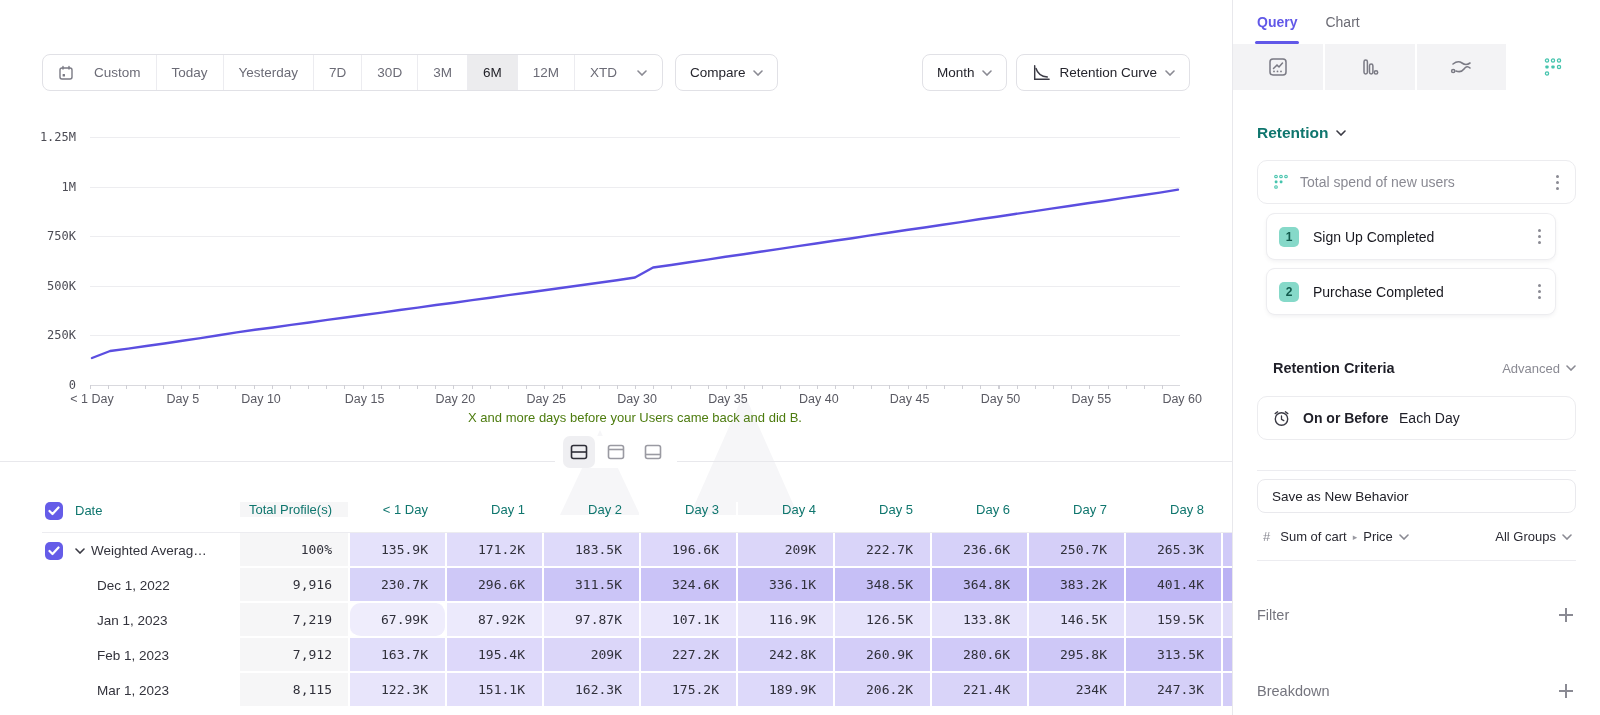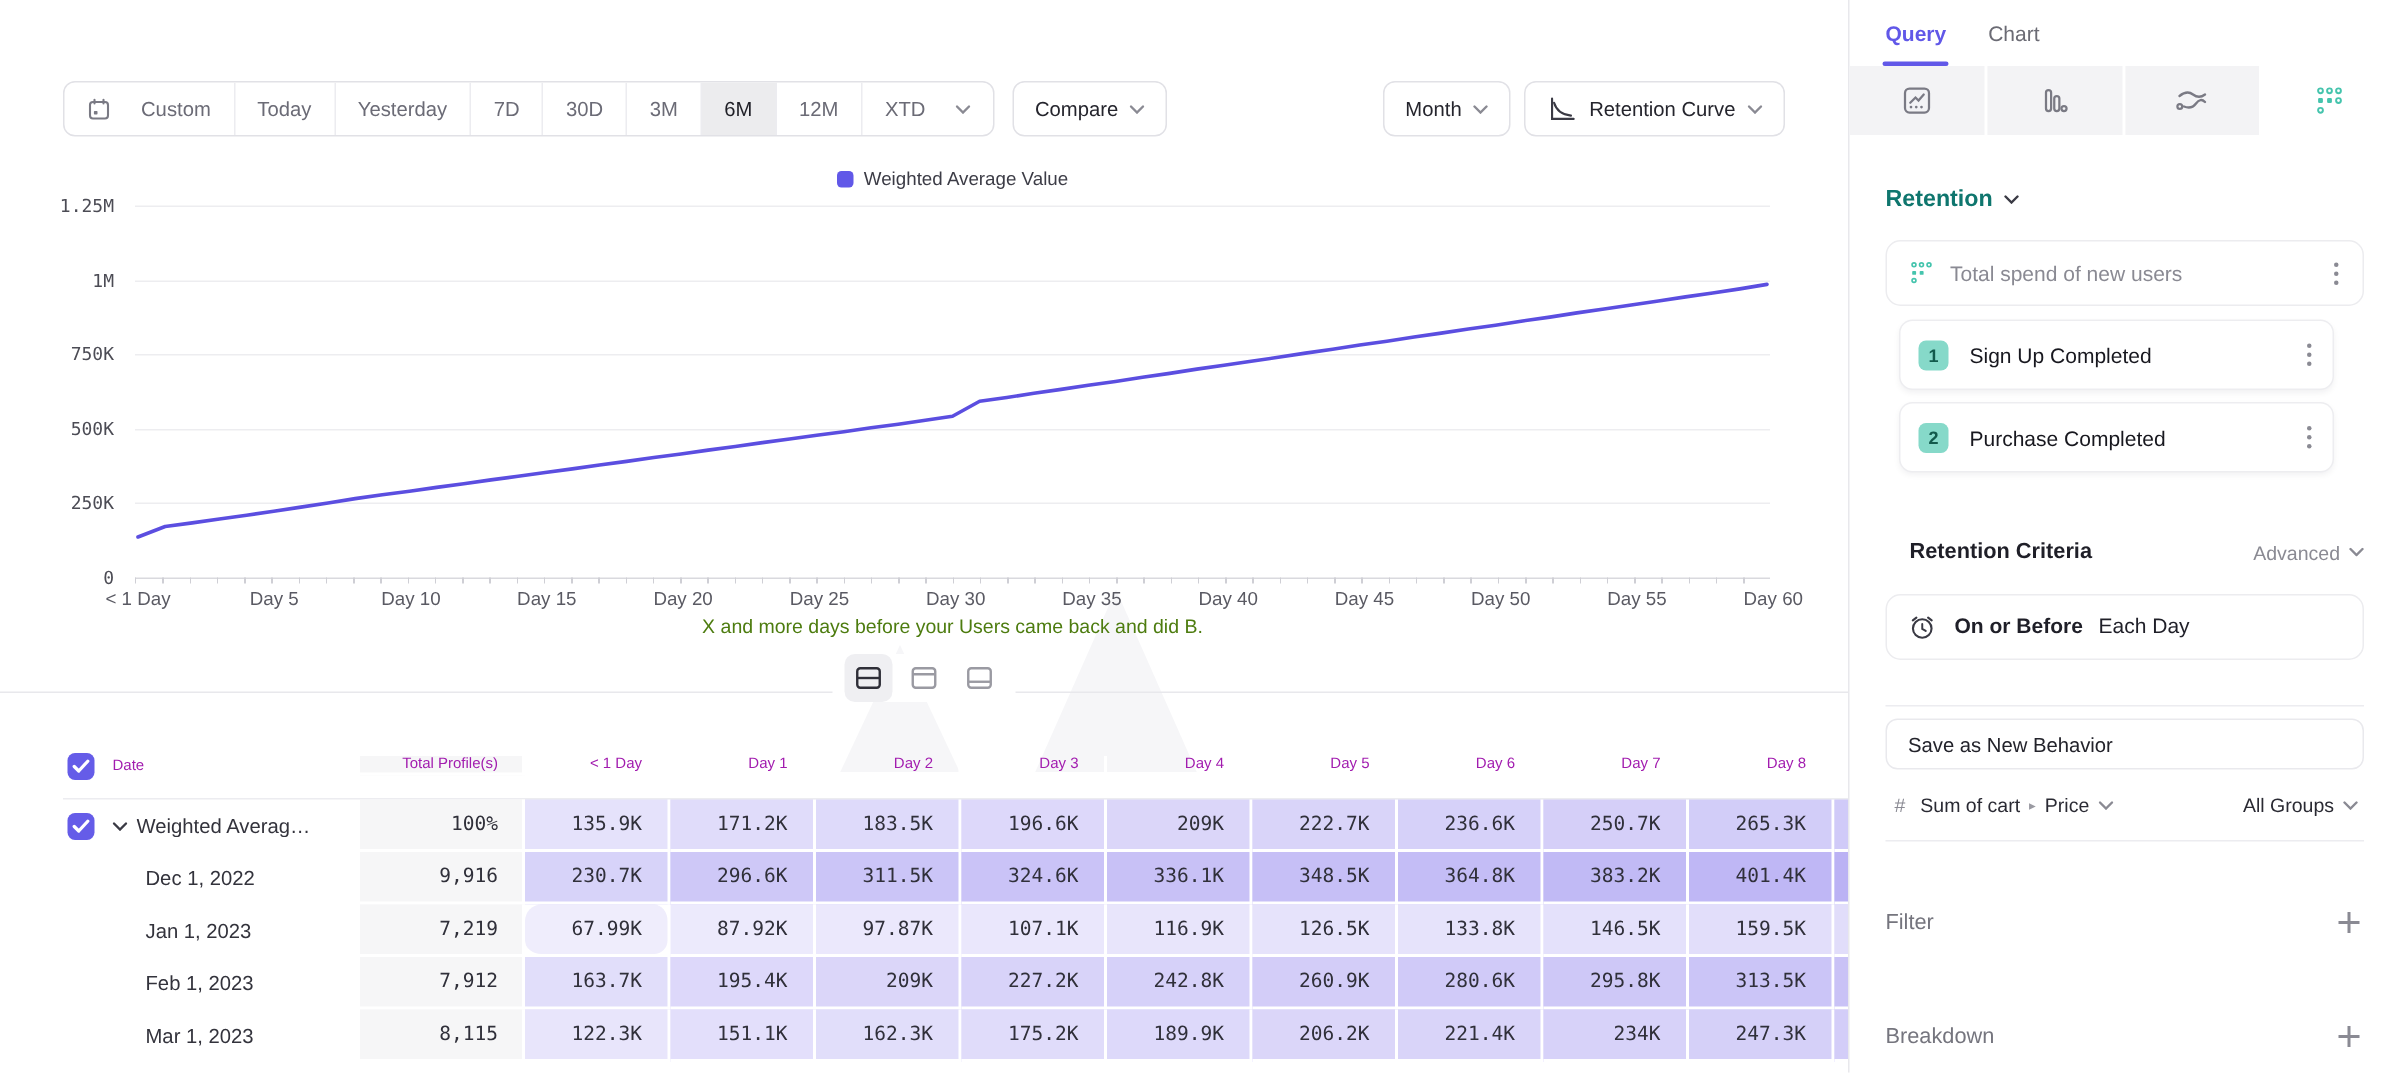--- a/index.html
+++ b/index.html
@@ -57,21 +57,21 @@
   
   .table { position:absolute; top:489px; left:42px; width:1190px; }
   .t-row { display:flex; height:35px; }
   .t-head { height:44px; border-bottom:1px solid #ececf0; align-items:center; display:flex; }
   .c-date { width:198px; display:flex; align-items:center; flex:0 0 auto; }
   .c-total { width:110px; flex:0 0 auto; display:flex; align-items:center; justify-content:flex-end;
              padding-right:16px; }
   .c-day { width:97px; flex:0 0 auto; display:flex; align-items:center; justify-content:flex-end;
            padding-right:17px; }
   .c-part { width:12px; flex:0 0 auto; }
-  .t-head .hlabel { font-size:10px; color:#a21caf; }
+  .t-head .hlabel { font-size:13px; color:#0f766e; }
   .t-row .c-total { background:#f6f6f7; border-bottom:2px solid #fff; border-right:2px solid #fff; }
   .t-row .c-day, .t-row .c-part { border-bottom:2px solid #fff; border-right:2px solid #fff; }
   .cell-num { font-size:13px; color:#30303a; }
   .date-label { font-size:13.5px; color:#33333c; }
   .checkbox { width:18px; height:18px; border-radius:5px; display:flex; align-items:center;
               justify-content:center; margin:0 0 0 3px; cursor:pointer; flex:0 0 auto; }
   .checkbox svg path { stroke:#fff; stroke-width:2.2; fill:none; stroke-linecap:round; stroke-linejoin:round; }
   .row-chev { margin:0 6px 0 12px; cursor:pointer; display:flex; }
   .row-chev path { stroke:#3a3a44; stroke-width:1.6; fill:none; stroke-linecap:round; }
   .wa-label { font-size:13.5px; color:#33333c; white-space:nowrap; overflow:hidden;
@@ -193,24 +193,20 @@
           <path d="M5.5 5 Q8 13.5 18 14.5" stroke="#3a3a44" stroke-width="1.6" fill="none" stroke-linecap="round"></path>
         </svg>
         <span>Retention Curve</span>
         <svg class="chev" viewBox="0 0 10 6">
             <path d="M1 1 L5 5 L9 1"></path>
           </svg>
       </div>
     </div>
   </div>
 
-  <div class="legend-row">
-    <span class="legend-swatch" id="legend-swatch" style="background: rgb(97, 88, 232);"></span>
-    <span class="legend-label">Weighted Average Value</span>
-  </div>
 
   <div class="plot" id="plot">
     <div class="watermark" style="left:560px; top:300px; width:80px; height:85px; clip-path:polygon(50% 0,100% 100%,0 100%);"></div>
     <div class="watermark" style="left:690px; top:263px; width:108px; height:122px; clip-path:polygon(50% 0,100% 100%,0 100%);"></div>
     <div id="grid-layer">
         <div class="gridline" style="top: 7px;"></div>
         <div class="ylabel mono" style="top: 7px;">1.25M</div>
         <div class="gridline" style="top: 56.6px;"></div>
         <div class="ylabel mono" style="top: 56.6px;">1M</div>
         <div class="gridline" style="top: 106.2px;"></div>
@@ -222,21 +218,21 @@
         <div class="gridline baseline" style="top: 255px;"></div>
         <div class="ylabel mono" style="top: 255px;">0</div>
       </div>
     <div class="minor-ticks"></div>
     <svg class="chart-svg" id="line-svg" width="1090" height="260" viewBox="0 0 1090 260">
       <polyline id="series-line" fill="none" stroke-width="2.4" stroke-linejoin="round" stroke-linecap="round" points="2.0,228.0 20.1,221.0 38.2,218.6 56.3,216.0 74.4,213.5 92.5,210.8 110.6,208.1 128.7,205.3 146.8,202.4 164.9,199.8 183.0,197.5 201.1,194.9 219.2,192.5 237.3,189.9 255.4,187.5 273.5,185.0 291.6,182.6 309.7,180.0 327.8,177.6 345.9,175.0 364.0,172.7 382.1,170.1 400.2,167.7 418.3,165.1 436.4,162.7 454.5,160.2 472.6,157.8 490.7,155.2 508.8,152.8 526.9,150.2 545.0,147.5 563.1,137.5 581.2,135.0 599.3,132.2 617.4,129.6 635.5,126.8 653.6,124.3 671.7,121.5 689.8,118.9 707.9,116.1 726.0,113.5 744.1,110.8 762.2,108.2 780.3,105.4 798.4,102.8 816.5,100.0 834.6,97.5 852.7,94.7 870.8,92.1 888.9,89.3 907.0,86.8 925.1,84.0 943.2,81.4 961.3,78.6 979.4,76.0 997.5,73.3 1015.6,70.7 1033.7,67.9 1051.8,65.3 1069.9,62.6 1088.0,59.6" stroke="#5b4ee0"></polyline>
     </svg>
     <div id="xlabel-layer">
         <div class="xlabel" style="left: 92px;">&lt; 1 Day</div>
         <div class="xlabel" style="left: 182.85px;">Day 5</div>
-        <div class="xlabel" style="left: 274px; text-align: right;">Day 10</div>
+        <div class="xlabel" style="left: 261px; text-align: right;">Day 10</div>
         <div class="xlabel" style="left: 364.55px;">Day 15</div>
         <div class="xlabel" style="left: 455.4px;">Day 20</div>
         <div class="xlabel" style="left: 546.25px;">Day 25</div>
         <div class="xlabel" style="left: 637.1px;">Day 30</div>
         <div class="xlabel" style="left: 727.95px;">Day 35</div>
         <div class="xlabel" style="left: 818.8px;">Day 40</div>
         <div class="xlabel" style="left: 909.65px;">Day 45</div>
         <div class="xlabel" style="left: 1000.5px;">Day 50</div>
         <div class="xlabel" style="left: 1091.35px;">Day 55</div>
         <div class="xlabel" style="left: 1182.2px;">Day 60</div>

